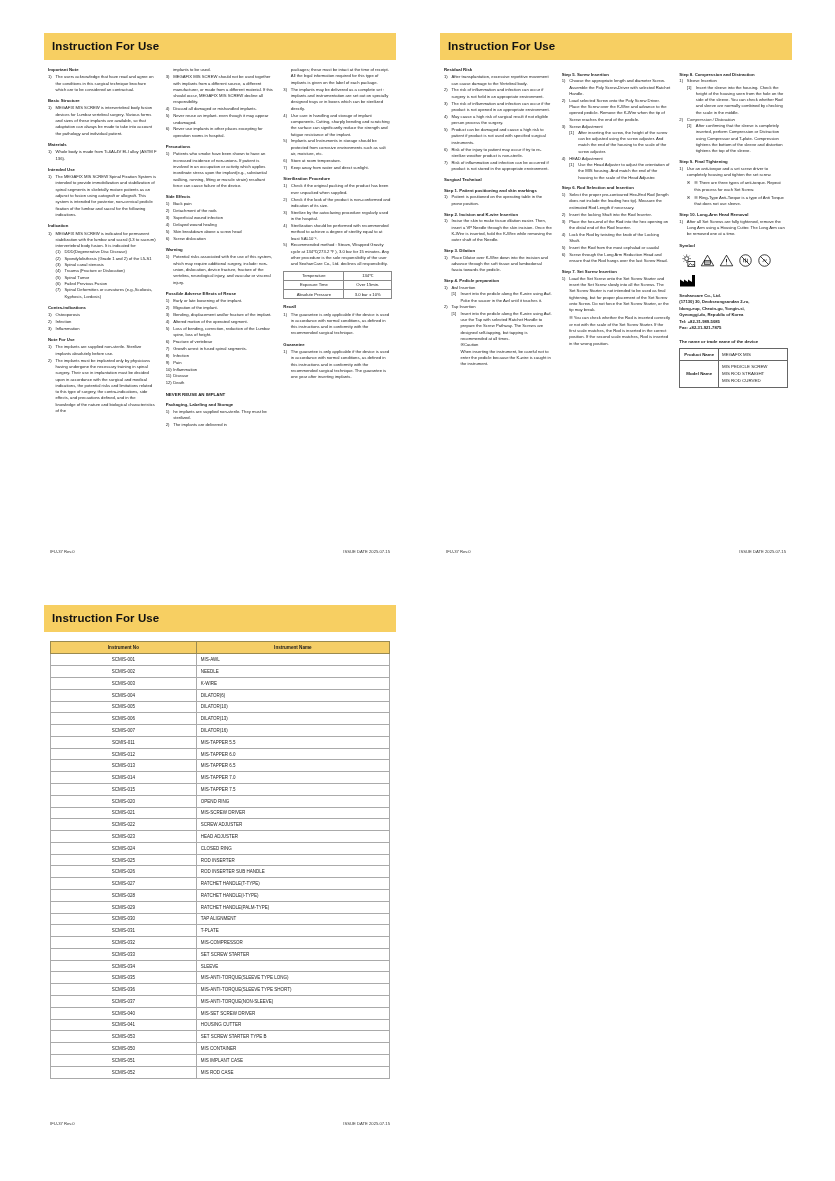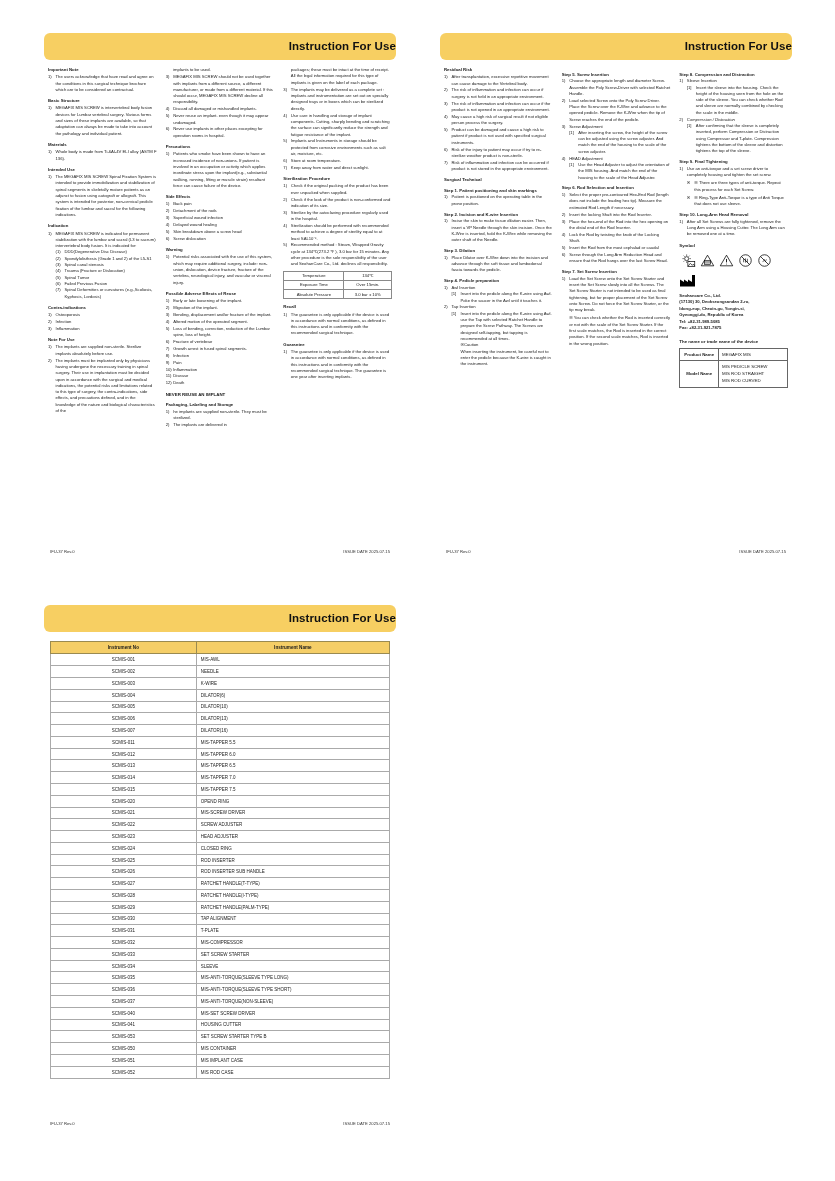--- a/index.html
+++ b/index.html
@@ -1,22 +1,22 @@
 <!DOCTYPE html>
 <html><head>
 <meta charset="utf-8">
 <style>
   html,body{margin:0;padding:0;background:#ffffff;}
   body{width:835px;height:1181px;font-family:"Liberation Sans",sans-serif;color:#1a1a1a;}
   .page{position:absolute;background:#fff;box-sizing:border-box;}
   #page1{left:44px;top:33px;width:352px;height:527px;}
   #page2{left:440px;top:33px;width:352px;height:527px;}
   #page3{left:44px;top:605px;width:352px;height:527px;}
-  .title-bar{background:#f7cf62;text-align:right;font-weight:bold;font-size:11.5px;
-    padding:7px 0 8px 0;letter-spacing:0.1px;color:#111;border-radius:6px;}
+  .title-bar{background:#f7cf62;text-align:left;font-weight:bold;font-size:11.5px;
+    padding:7px 0 8px 8px;letter-spacing:0.1px;color:#111;}
   .cols{display:flex;gap:9px;padding:7px 4px 0 4px;box-sizing:border-box;}
   .col{flex:1;min-width:0;}
   .h{font-weight:bold;font-size:4.3px;margin:5px 0 1.5px 0;line-height:1.35;}
   .h:first-child{margin-top:0;}
   .h2{font-weight:bold;font-size:4.3px;margin:4.5px 0 1px 0;line-height:1.35;}
   p.t{font-size:4.2px;line-height:1.5;margin:0 0 1px 0;}
   ol.num{margin:0 0 1px 0;padding:0;list-style:none;}
   ol.num>li{font-size:4.2px;line-height:1.5;margin:0 0 0.6px 0;padding-left:7.5px;
     position:relative;text-align:left;}
   ol.num>li>.mk{position:absolute;left:0;top:0;}

